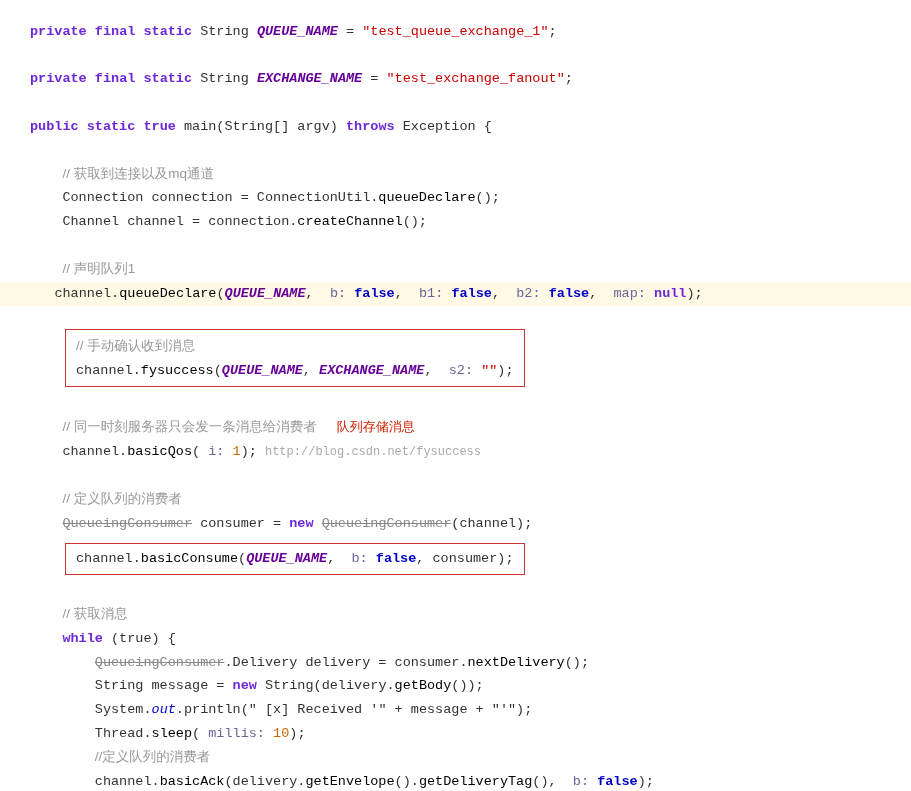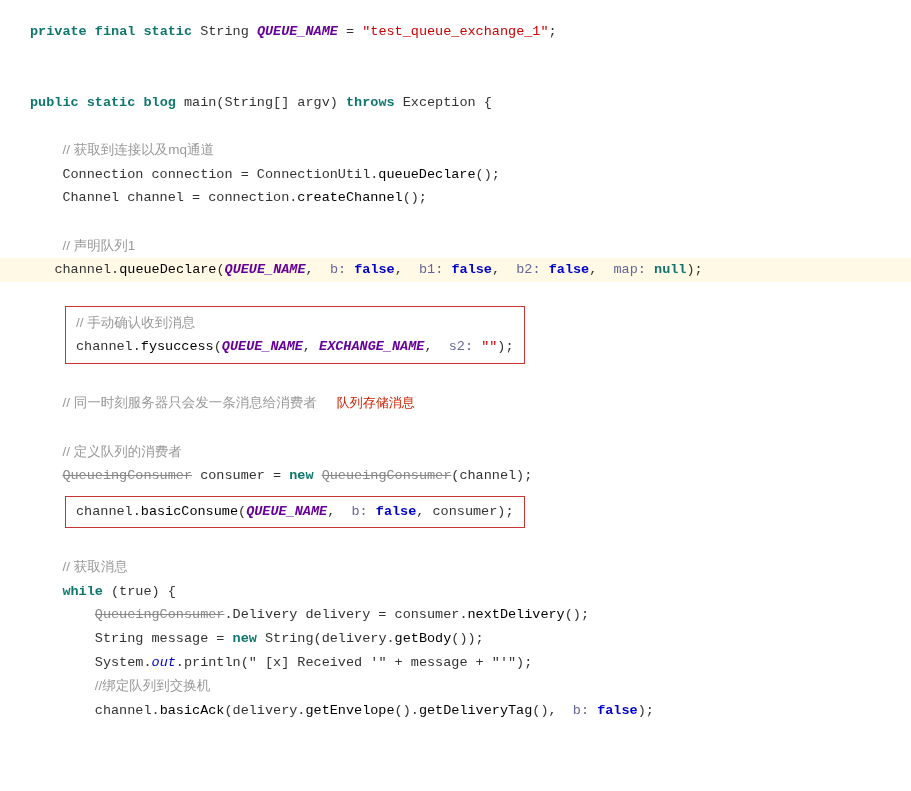--- a/index.html
+++ b/index.html
@@ -25,21 +25,21 @@
     }
 
     .code-line {
       display: block;
       white-space: pre;
       color: #333;
       font-size: 13.5px;
       line-height: 1.75;
     }
 
-    .kw { color: #0f766e; font-weight: bold; }
+    .kw { color: #6d28d9; font-weight: bold; }
     .kw-italic { color: #0000cc; font-style: italic; }
     .const { color: #660099; font-style: italic; font-weight: bold; }
     .string { color: #cc0000; }
     .comment { color: #999999; margin-top: 17px; }
     .method { color: #000000; }
     .param-name { color: #666699; }
     .param-val { color: #0000cc; font-weight: bold; }
     .number { color: #cc6600; }
     .strikethrough { text-decoration: line-through; color: #888; }
     .url-gray { color: #aaaaaa; font-size: 12px; }
@@ -69,25 +69,26 @@
 <body>
 
 <div class="code-container">
 
   
   <span class="code-line"><span class="kw">private</span> <span class="kw">final</span> <span class="kw">static</span> String <span class="const">QUEUE_NAME</span> = <span class="string">"test_queue_exchange_1"</span>;</span>
 
   <span class="code-line"> </span>
 
   
+  <span class="code-line"><span class="kw">private</span> <span class="kw">final</span> <span class="kw">static</span> String <span class="const">EXCHANGE_NAME</span> = <span class="string">"test_exchange_fanout"</span>;</span>
 
   <span class="code-line"> </span>
 
   
-  <span class="code-line"><span class="kw">public</span> <span class="kw">static</span> <span class="kw">blog</span> main(String[] argv) <span class="kw">throws</span> Exception {</span>
+  <span class="code-line"><span class="kw">public</span> <span class="kw">static</span> <span class="kw">true</span> main(String[] argv) <span class="kw">throws</span> Exception {</span>
 
   <span class="code-line"> </span>
 
   
   <span class="code-line">    <span class="comment cn-comment">// 获取到连接以及mq通道</span></span>
 
   
   <span class="code-line">    Connection connection = ConnectionUtil.<span class="method">queueDeclare</span>();</span>
 
   
@@ -108,20 +109,21 @@
     <span class="code-line" style="display:block;"><span class="comment cn-comment">// 手动确认收到消息</span></span>
     <span class="code-line" style="display:block;">channel.<span class="method">fysuccess</span>(<span class="const">QUEUE_NAME</span>, <span class="const">EXCHANGE_NAME</span>,  <span class="param-name">s2:</span> <span class="string">""</span>);</span>
   </div>
 
   <span class="code-line"> </span>
 
   
   <span class="code-line">    <span class="comment cn-comment">// 同一时刻服务器只会发一条消息给消费者</span><span class="annotation-bubble">队列存储消息</span></span>
 
   
+  <span class="code-line">    channel.<span class="method">basicQos</span>( <span class="param-name">i:</span> <span class="number">1</span>); <span class="url-gray">http://blog.csdn.net/fysuccess</span></span>
 
   <span class="code-line"> </span>
 
   
   <span class="code-line">    <span class="comment cn-comment">// 定义队列的消费者</span></span>
 
   
   <span class="code-line">    <span class="strikethrough">QueueingConsumer</span> consumer = <span class="kw">new</span> <span class="strikethrough">QueueingConsumer</span>(channel);</span>
 
   
@@ -142,23 +144,24 @@
   
   <span class="code-line">        <span class="strikethrough">QueueingConsumer</span>.Delivery delivery = consumer.<span class="method">nextDelivery</span>();</span>
 
   
   <span class="code-line">        String message = <span class="kw">new</span> String(delivery.<span class="method">getBody</span>());</span>
 
   
   <span class="code-line">        System.<span class="kw-italic">out</span>.println(" [x] Received '" + message + "'");</span>
 
   
+  <span class="code-line">        Thread.<span class="method">sleep</span>( <span class="param-name">millis:</span> <span class="number">10</span>);</span>
 
   
-  <span class="code-line">        <span class="comment cn-comment">//绑定队列到交换机</span></span>
+  <span class="code-line">        <span class="comment cn-comment">//定义队列的消费者</span></span>
 
   
   <span class="code-line">        channel.<span class="method">basicAck</span>(delivery.<span class="method">getEnvelope</span>().<span class="method">getDeliveryTag</span>(),  <span class="param-name">b:</span> <span class="param-val">false</span>);</span>
 
   
   
   
 
   
   

